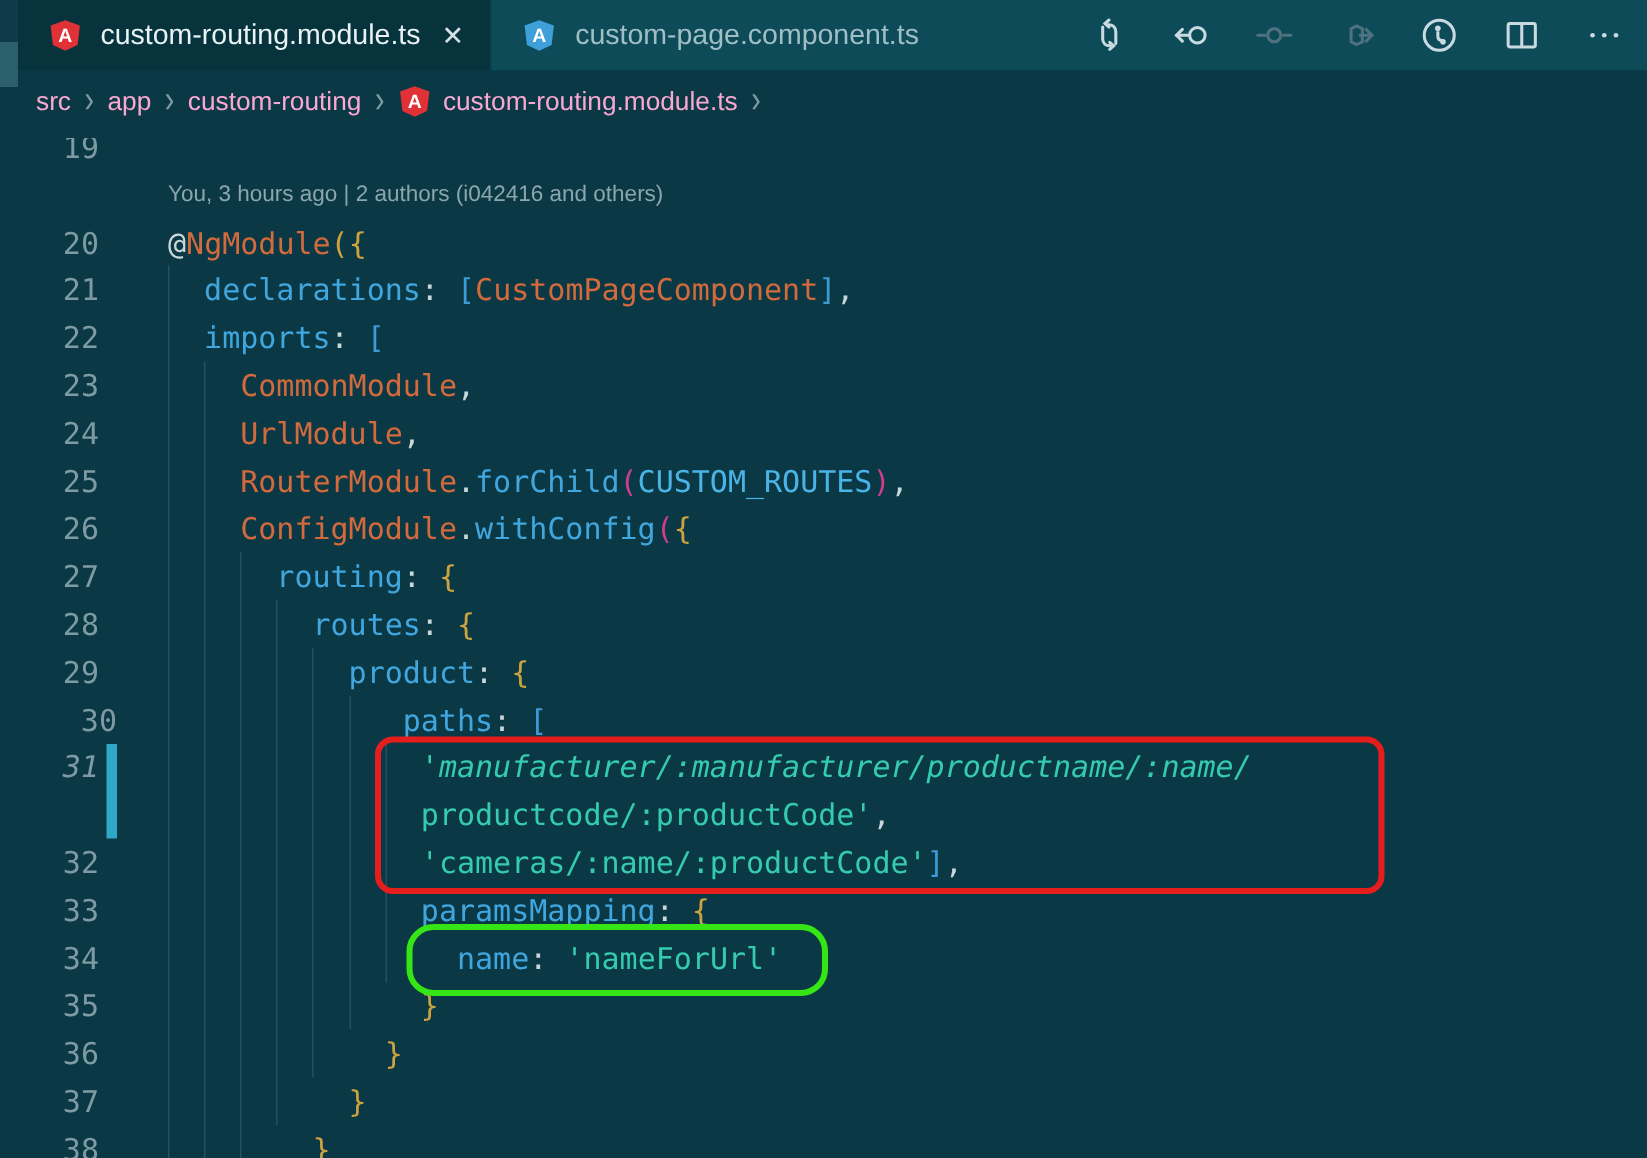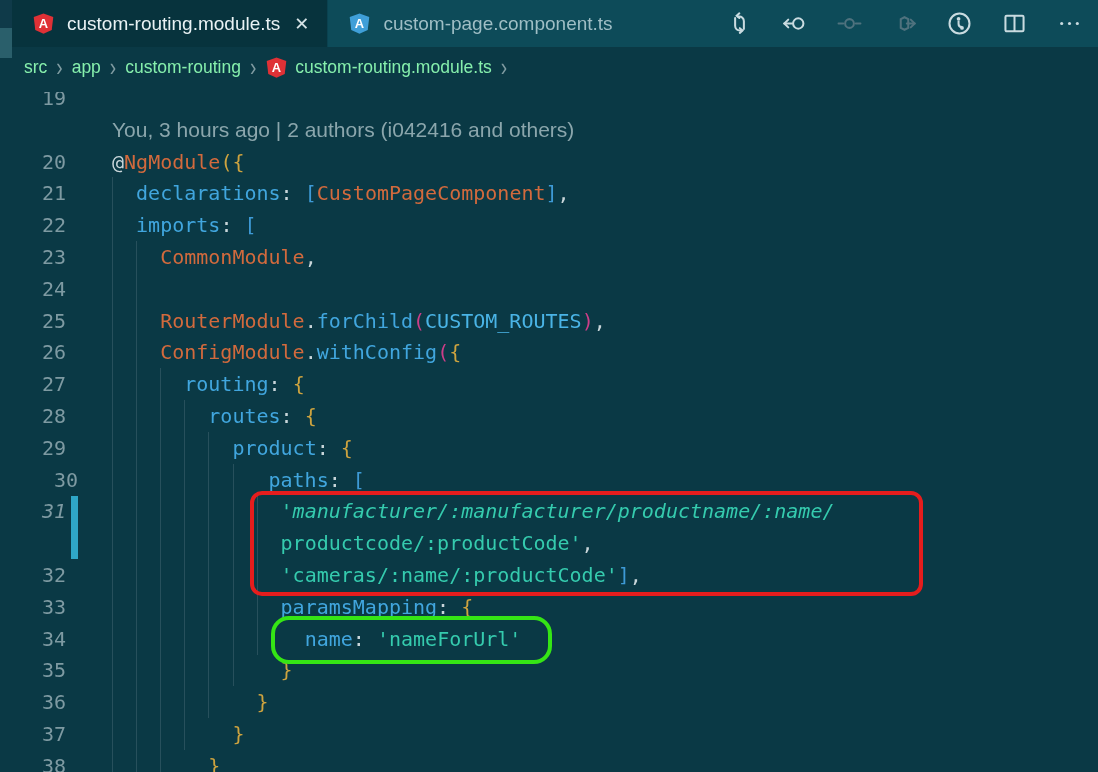--- a/index.html
+++ b/index.html
@@ -18,32 +18,32 @@
   .tab.inactive{border-left:1px solid #0a4250;}
   .tab-close{color:#d5e2e5;font-size:18px;padding:2px 4px;cursor:pointer;}
   #tab-actions{position:absolute;right:0;top:0;height:47px;display:flex;align-items:center;gap:30px;padding-right:16px;}
   .action-icon{width:25px;height:25px;display:flex;align-items:center;justify-content:center;cursor:pointer;}
   .action-icon svg{stroke:#c9dbe0;fill:none;stroke-width:1.3;}
   .action-icon.dim svg{stroke:#4f727e;}
 
   
   #breadcrumb{position:absolute;left:0;top:47px;width:1098px;height:41px;display:flex;align-items:center;
     padding-left:24px;box-sizing:border-box;background:#0a3945;z-index:4;}
-  .crumb{color:#86efac;font-size:17.5px;cursor:pointer;white-space:nowrap;display:flex;align-items:center;}
+  .crumb{color:#f9a8d4;font-size:17.5px;cursor:pointer;white-space:nowrap;display:flex;align-items:center;}
   .crumb-sep{color:#7f9ba1;font-size:19px;margin:0 9px;transform:scaleY(1.35);}
   .crumb .ic{margin-right:7px;display:inline-flex;}
 
   
   #editor{position:absolute;left:0;top:92px;width:940px;height:684px;overflow:hidden;}
   .code-row{position:absolute;left:0;width:1098px;height:32px;display:flex;align-items:center;}
   .gutter-num{position:absolute;left:0;top:0;width:66px;text-align:right;color:#7e9aa2;
     font-family:"DejaVu Sans Mono",monospace;font-size:20px;line-height:32px;}
   .code-text{position:absolute;left:112px;top:0;white-space:pre;
     font-family:"DejaVu Sans Mono",monospace;font-size:20px;line-height:32px;}
-  .lens-text{position:absolute;left:112px;top:0;color:#8ba6ac;font-size:21px;line-height:32px;
+  .lens-text{position:absolute;left:112px;top:0;color:#8ba6ac;font-size:15px;line-height:32px;
     font-family:"Liberation Sans",sans-serif;}
   .tk-prop{color:#41a6de}.tk-cls{color:#d26a3d}.tk-str{color:#35cbae}.tk-pun{color:#c9d6da}
   .tk-at{color:#c9d6da}.tk-bg{color:#cda33f}.tk-bp{color:#cc3e88}.tk-bb{color:#3e9ad6}.tk-const{color:#4ab4e6}
   .indent-guide{position:absolute;width:1px;background:#27505c;}
 
   
   #red-box{position:absolute;left:250px;top:399px;width:665px;height:97px;border:4px solid #e51d1d;border-radius:12px;z-index:3;}
   #green-box{position:absolute;left:271px;top:524px;width:273px;height:40px;border:4px solid #35e515;border-radius:18px;z-index:3;}
   #gutter-modified-bar{position:absolute;left:71px;top:404px;width:7px;height:63px;background:#2fa7c7;}
 
@@ -190,20 +190,21 @@
         <div class="code-row" style="top: 117.2px;">
           <span class="gutter-num">22</span>
           <span class="code-text"><span class="tk-prop">  imports</span><span class="tk-pun">: </span><span class="tk-bb">[</span></span>
         </div>
         <div class="code-row" style="top: 149px;">
           <span class="gutter-num">23</span>
           <span class="code-text"><span class="tk-cls">    CommonModule</span><span class="tk-pun">,</span></span>
         </div>
         <div class="code-row" style="top: 180.8px;">
           <span class="gutter-num">24</span>
+          <span class="code-text"><span class="tk-cls">    UrlModule</span><span class="tk-pun">,</span></span>
         </div>
         <div class="code-row" style="top: 212.6px;">
           <span class="gutter-num">25</span>
           <span class="code-text"><span class="tk-cls">    RouterModule</span><span class="tk-pun">.</span><span class="tk-prop">forChild</span><span class="tk-bp">(</span><span class="tk-const">CUSTOM_ROUTES</span><span class="tk-bp">)</span><span class="tk-pun">,</span></span>
         </div>
         <div class="code-row" style="top: 244.4px;">
           <span class="gutter-num">26</span>
           <span class="code-text"><span class="tk-cls">    ConfigModule</span><span class="tk-pun">.</span><span class="tk-prop">withConfig</span><span class="tk-bp">(</span><span class="tk-bg">{</span></span>
         </div>
         <div class="code-row" style="top: 276.2px;">

